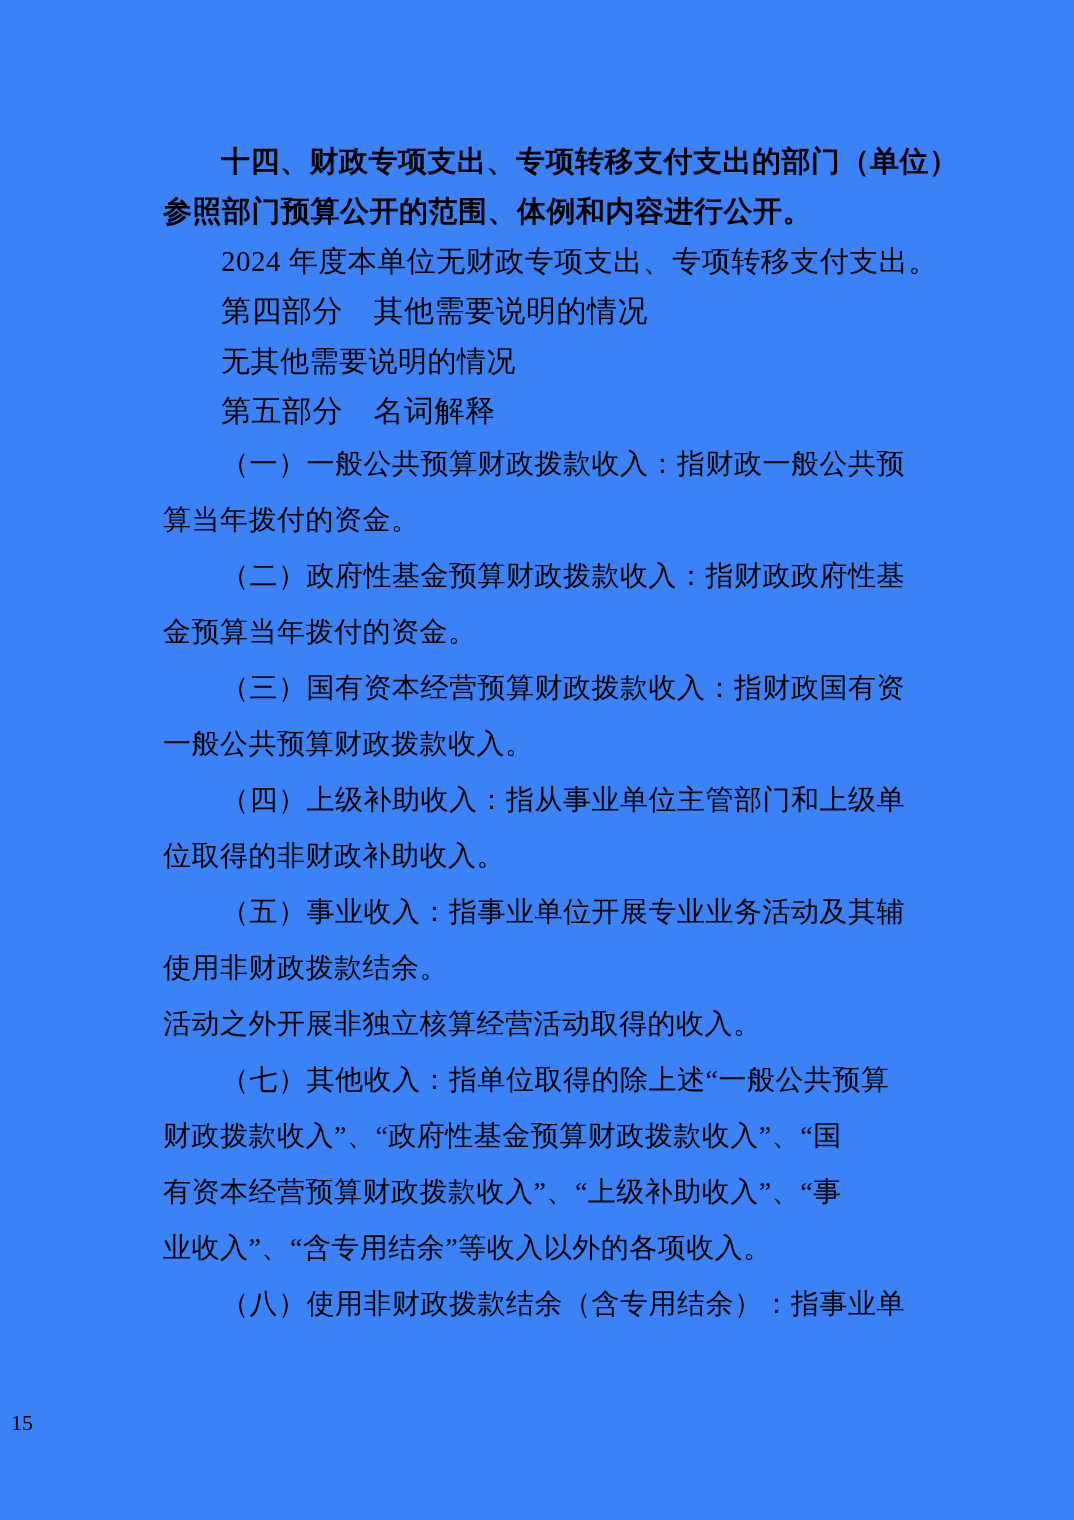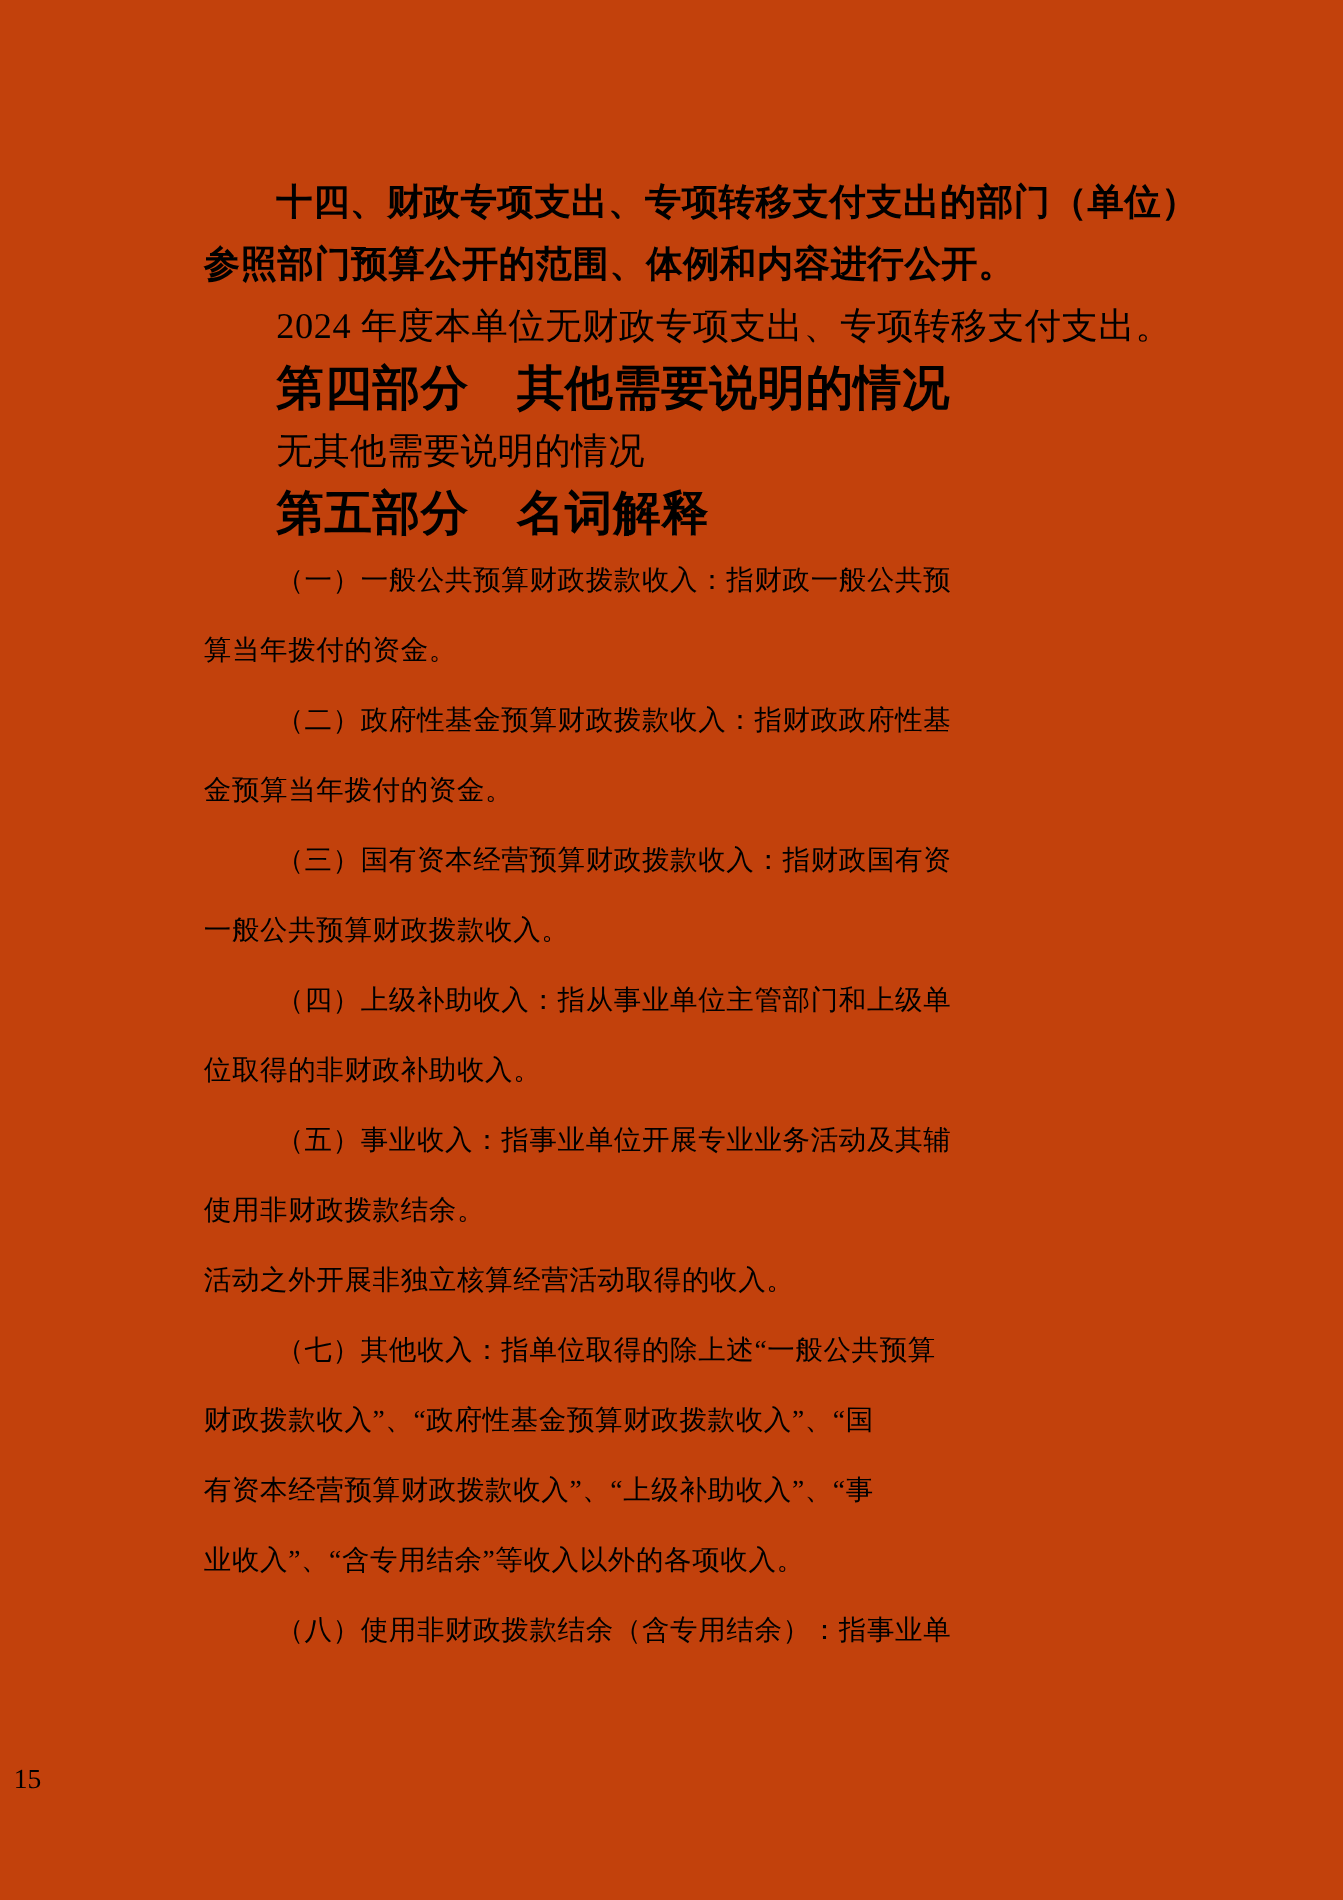--- a/index.html
+++ b/index.html
@@ -5,57 +5,57 @@
   html, body {
     margin: 0;
     padding: 0;
     background: #e8e8e8;
   }
   .page {
     position: relative;
     width: 1074px;
     height: 1520px;
     margin: 0 auto;
-    background: #c2410c;
+    background: #3b82f6;
     box-sizing: border-box;
     padding: 136px 150px 0 163px;
     overflow: hidden;
     color: #000000;
   }
   .line {
     white-space: nowrap;
     color: #000000;
   }
   
   .sec-line {
     height: 50px;
     line-height: 50px;
     font-size: 29px;
   }
   
   .body-line {
     height: 56px;
     line-height: 56px;
-    font-size: 22px;
+    font-size: 28px;
   }
   .indent { padding-left: 58px; }
   .kai-bold {
     font-family: "DejaVu Serif", "Liberation Serif", serif;
     font-weight: bold;
     letter-spacing: 0.5px;
   }
   .fangsong {
     font-family: "Liberation Serif", "DejaVu Serif", serif;
     font-weight: normal;
     letter-spacing: 0.5px;
   }
   .heiti {
     font-family: "Liberation Sans", "DejaVu Sans", sans-serif;
-    font-weight: bold;
-    font-size: 38px;
+    font-weight: normal;
+    font-size: 30px;
     letter-spacing: 0.5px;
   }
   .page-number {
     position: absolute;
     bottom: 84px;
     left: 0;
     width: 100%;
     font-size: 22px;
     font-family: "Liberation Serif", "DejaVu Serif", serif;
     color: #000000;

